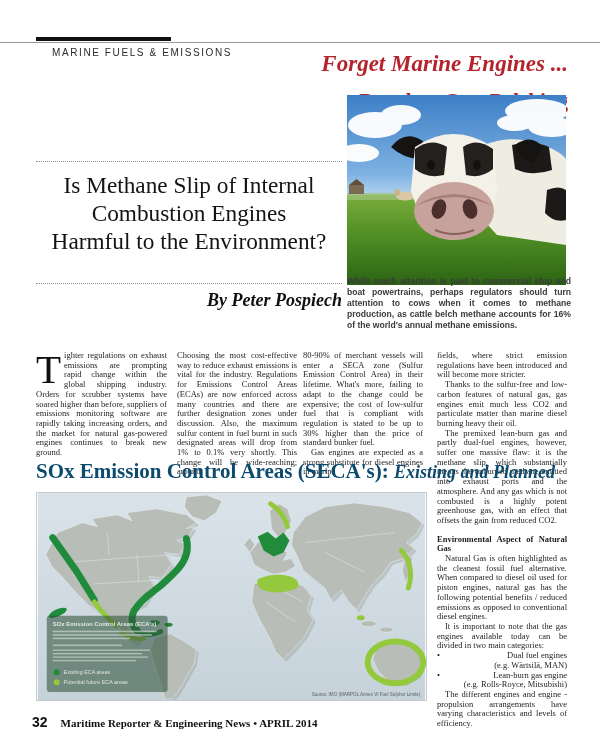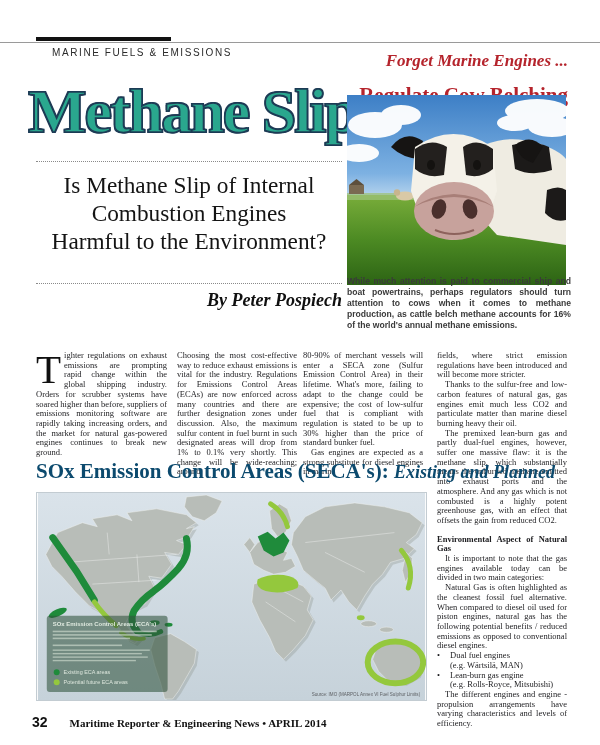--- a/index.html
+++ b/index.html
@@ -8,21 +8,21 @@
   .abs{position:absolute;}
 
   
   #topbar{left:36px;top:37px;width:135px;height:4px;background:#111;}
   #hairline{left:0;top:42px;width:600px;height:1px;background:#9a9a9a;}
   #section-label{left:52px;top:47px;font-family:"Liberation Sans",sans-serif;
       font-size:10px;letter-spacing:1.6px;color:#2b2b2b;}
 
   
   #kicker{right:32px;top:52px;width:320px;text-align:right;color:#b5242c;line-height:1.05;}
-  #kicker .k1{font-size:17px;font-style:italic;font-weight:bold;}
+  #kicker .k1{font-size:23px;font-style:italic;font-weight:bold;}
   #kicker .k2{font-size:21px;font-weight:bold;margin-top:14px;}
 
   
   #headline{left:28px;top:76px;width:330px;font-size:62px;font-weight:bold;
       letter-spacing:-2px;color:#2aa78e;
       -webkit-text-stroke:1.5px #1d3b55;
       text-shadow:1px 1px 0 #1d3b55, -1px -1px 0 #1d3b55, 1px -1px 0 #1d3b55, -1px 1px 0 #1d3b55;
       white-space:nowrap;}
 
   .dotted-rule{height:0;border-top:1px dotted #8a8a8a;}
@@ -46,51 +46,50 @@
   #col2{left:177px;width:120px;}
   #col3{left:303px;width:120px;}
   #col4{left:437px;width:130px;}
   .col p{margin:0;}
   .col p.ind{text-indent:8px;}
   #dropcap{float:left;font-size:41px;line-height:33px;padding:2px 3px 0 0;
       font-weight:normal;color:#101010;}
   .subhead{font-weight:bold;margin-top:9px !important;}
   .bullet-row{display:flex;margin:0;}
   .bullet-glyph{width:13px;flex:none;}
-  .bullet-body{flex:1;text-align:left;}
+  .bullet-body{flex:1;text-align:right;}
 
   
   #seca-heading{left:36px;top:459px;width:394px;text-align:center;color:#0c4a6e;
       white-space:nowrap;}
   #seca-heading .main{font-size:21px;font-weight:bold;}
   #seca-heading .sub{font-size:18px;font-weight:bold;font-style:italic;}
 
   
   #map{left:36px;top:492px;width:391px;height:209px;border:1px solid #c3ccd2;box-sizing:border-box;}
 
   
-  #footer{left:32px;top:714px;width:540px;display:flex;align-items:baseline;gap:22px;}
+  #footer{left:32px;top:714px;width:540px;display:flex;align-items:baseline;gap:13px;}
   #footer .pageno{font-family:"Liberation Sans",sans-serif;font-size:14px;font-weight:bold;color:#111;}
   #footer .mag{font-size:11px;font-weight:bold;color:#111;}
 </style>
 </head>
 <body>
 
 <div id="page">
 
   <div class="abs" id="topbar"></div>
   <div class="abs" id="hairline"></div>
   <div class="abs" id="section-label">MARINE FUELS &amp; EMISSIONS</div>
 
   <div class="abs" id="kicker">
     <div class="k1">Forget Marine Engines ...</div>
     <div class="k2">Regulate Cow Belching</div>
   </div>
 
-  <div class="abs" id="headline">Methane Slip</div>
   <div class="abs dotted-rule" id="rule1"></div>
   <div class="abs" id="subtitle">
     <div>Is Methane Slip of Internal</div>
     <div>Combustion Engines</div>
     <div>Harmful to the Environment?</div>
   </div>
   <div class="abs dotted-rule" id="rule2"></div>
   <div class="abs" id="byline">By Peter Pospiech</div>
 
   <svg class="abs" id="photo" viewBox="0 0 219 190" aria-hidden="true">
@@ -153,22 +152,22 @@
   </div>
   <div class="col" id="col3">
     <p>80-90% of merchant vessels will enter a SECA zone (Sulfur Emission Control Area) in their lifetime. What's more, failing to adapt to the change could be expensive; the cost of low-sulfur fuel that is compliant with regulation is stated to be up to 30% higher than the price of standard bunker fuel.</p>
     <p class="ind">Gas engines are expected as a strong substitute for diesel engines in marine</p>
   </div>
   <div class="col" id="col4">
     <p>fields, where strict emission regulations have been introduced and will become more stricter.</p>
     <p class="ind">Thanks to the sulfur-free and low-carbon features of natural gas, gas engines emit much less CO2 and particulate matter than marine diesel burning heavy their oil.</p>
     <p class="ind">The premixed lean-burn gas and partly dual-fuel engines, however, suffer one massive flaw: it is the methane slip, which substantially means the unburned methane emitted into exhaust ports and the atmosphere. And any gas which is not combusted is a highly potent greenhouse gas, with an effect that offsets the gain from reduced CO2.</p>
     <p class="subhead">Environmental Aspect of Natural Gas</p>
+    <p class="ind">Natural Gas is often highlighted as the cleanest fossil fuel alternative. When compared to diesel oil used for piston engines, natural gas has the following potential benefits / reduced emissions as opposed to conventional diesel engines.</p>
     <p class="ind">It is important to note that the gas engines available today can be divided in two main categories:</p>
-    <p class="ind">Natural Gas is often highlighted as the cleanest fossil fuel alternative. When compared to diesel oil used for piston engines, natural gas has the following potential benefits / reduced emissions as opposed to conventional diesel engines.</p>
     <div class="bullet-row">
       <span class="bullet-glyph">•</span>
       <span class="bullet-body"><span>Dual fuel engines</span><br>
       <span>(e.g. Wärtsilä, MAN)</span></span>
     </div>
     <div class="bullet-row">
       <span class="bullet-glyph">•</span>
       <span class="bullet-body"><span>Lean-burn gas engine</span><br>
       <span>(e.g. Rolls-Royce, Mitsubishi)</span></span>
     </div>

